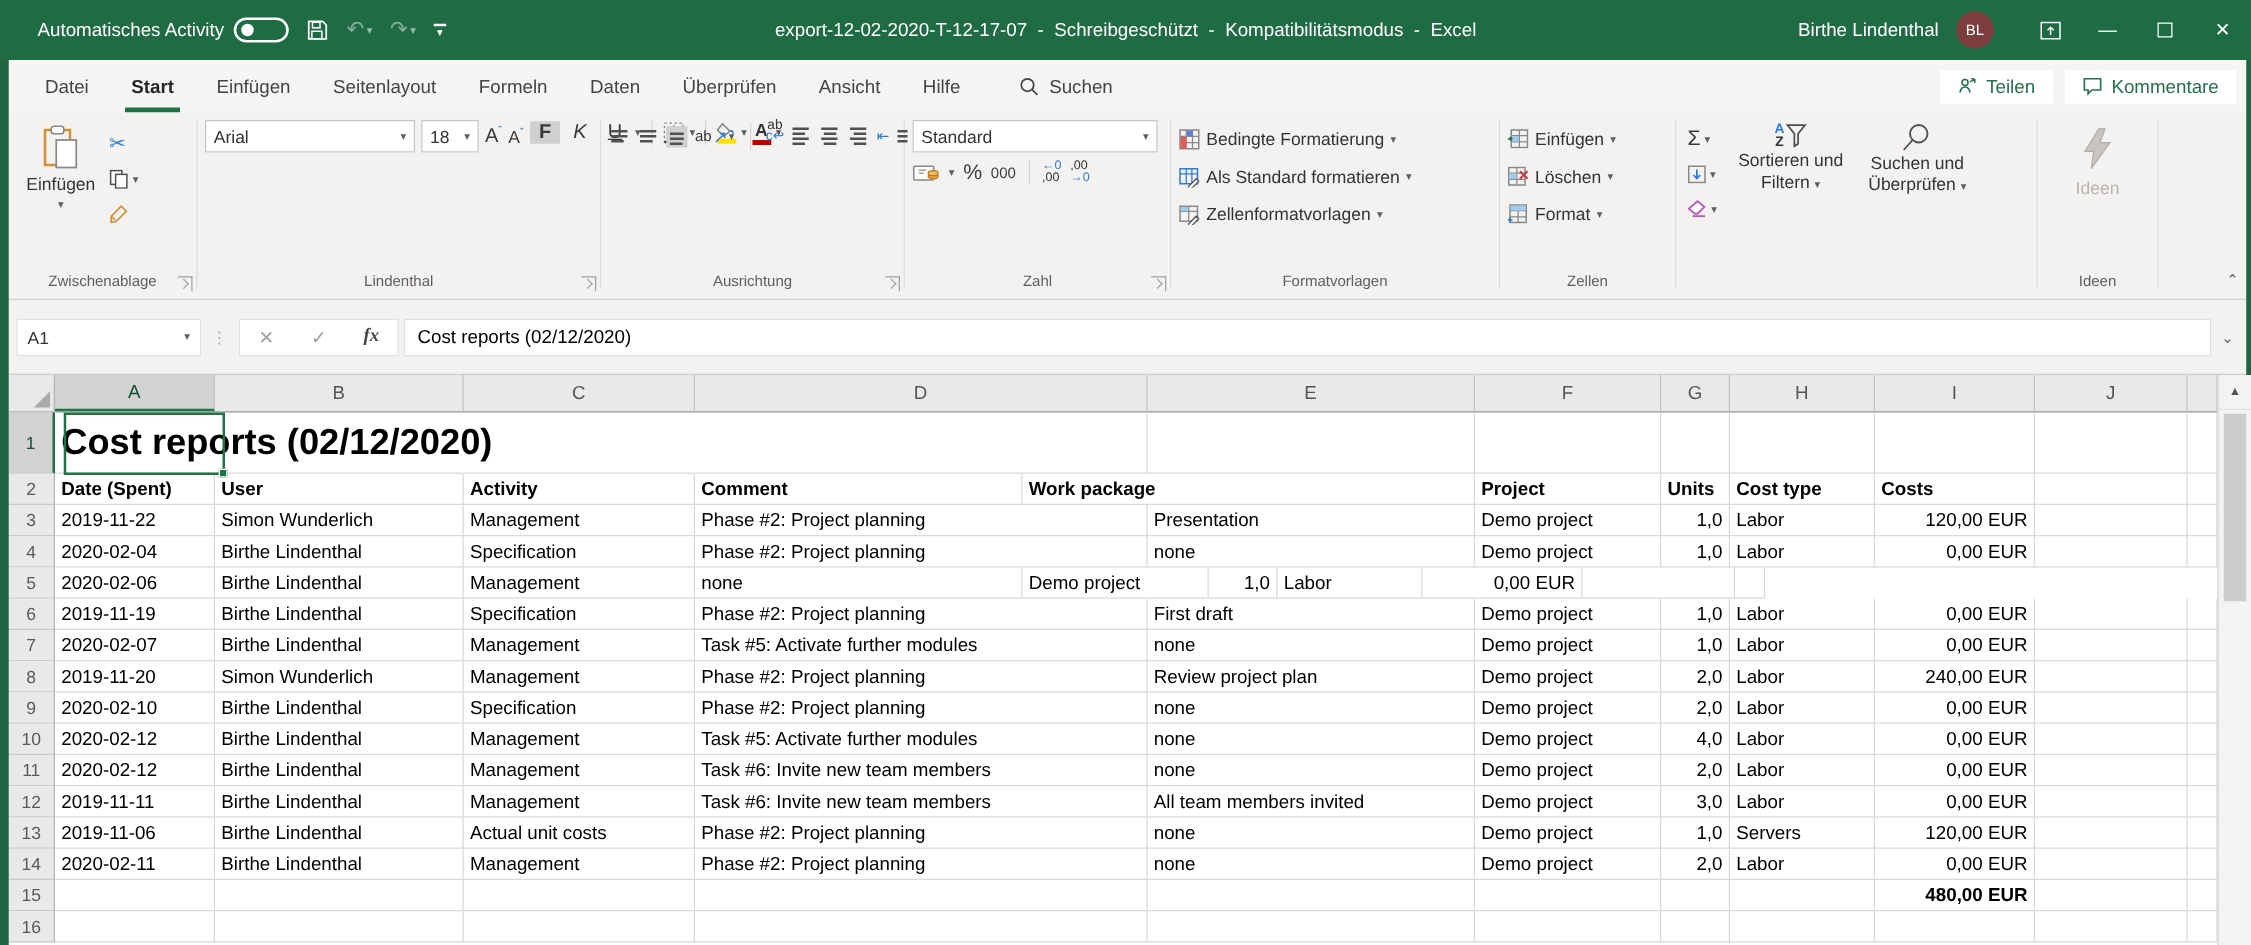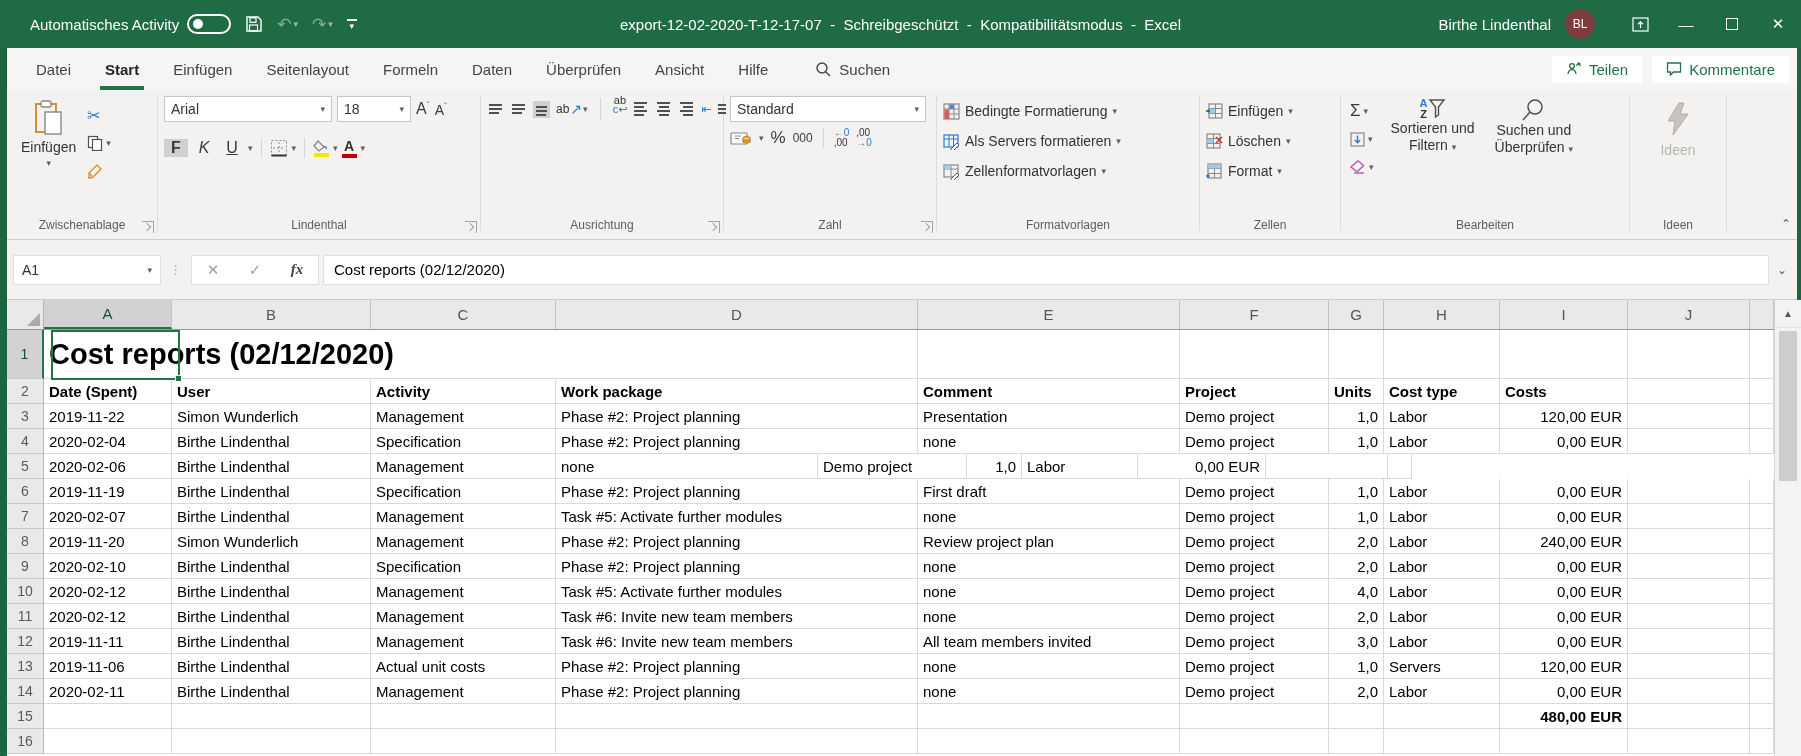--- a/index.html
+++ b/index.html
@@ -223,27 +223,27 @@
               </svg>
             </span>
         </div>
       </div>
       <div class="glabel">Zwischenablage</div>
       <span class="launcher"></span>
     </div>
     <div class="gsep"></div>
 
     <div class="rgroup" style="width:322px">
-      <div class="gbody" style="flex-direction:column;gap:16px">
+      <div class="gbody" style="flex-direction:row;gap:5px">
         <div style="display:flex;gap:5px;align-items:center">
           <div class="combo" style="width:168px">
               <span>Arial</span>
               <span class="dd">▾</span>
             </div>
-          <div class="combo" style="width:74px">
+          <div class="combo" style="width:46px">
               <span>18</span>
               <span class="dd">▾</span>
             </div>
           <span style="font-size:16px">A<sup style="font-size:9px;color:#2b7cd3">ˆ</sup></span>
           <span style="font-size:14px">A<sup style="font-size:9px;color:#2b7cd3">ˇ</sup></span>
         </div>
         <div style="display:flex;gap:4px;align-items:center">
           <span class="letterbtn bold-on">F</span>
           <span class="letterbtn ital">K</span>
           <span class="letterbtn und">U</span>
@@ -391,21 +391,21 @@
             </svg>
           <span>Bedingte Formatierung</span>
             <span class="dd">▾</span>
           </span>
         <span class="menurow">
           <svg width="17" height="17" viewBox="0 0 17 17">
               <rect x="1" y="2" width="14" height="12" fill="none" stroke="#2b7cd3" stroke-width="1.2"></rect>
               <path d="M1 6h14M6 2v12M10.5 2v12" stroke="#2b7cd3" stroke-width="1"></path>
               <path d="M8 16l6-6 2 2-6 6-2.5.5z" fill="#fff" stroke="#505050" stroke-width="1"></path>
             </svg>
-          <span>Als Servers formatieren</span>
+          <span>Als Standard formatieren</span>
             <span class="dd">▾</span>
           </span>
         <span class="menurow">
           <svg width="17" height="17" viewBox="0 0 17 17">
               <rect x="1" y="2" width="14" height="12" fill="none" stroke="#8a8886" stroke-width="1.2"></rect>
               <path d="M1 6h14M8 2v12" stroke="#8a8886" stroke-width="1"></path>
               <rect x="1.5" y="2.5" width="6" height="3.5" fill="#9ecbf0"></rect>
               <path d="M8 16l6-6 2 2-6 6-2.5.5z" fill="#fff" stroke="#505050" stroke-width="1"></path>
             </svg>
           <span>Zellenformatvorlagen</span>
@@ -488,21 +488,20 @@
           <span><span>Sortieren und</span><br><span>Filtern</span> <span class="dd">▾</span></span>
         </div>
         <div class="two-line">
           <svg width="26" height="24" viewBox="0 0 26 24">
               <circle cx="14" cy="9" r="7" fill="none" stroke="#505050" stroke-width="1.5"></circle>
               <path d="M9 14L2 22" stroke="#505050" stroke-width="1.5"></path>
             </svg>
           <span><span>Suchen und</span><br><span>Überprüfen</span> <span class="dd">▾</span></span>
         </div>
       </div>
-      <div class="glabel">Bearbeiten</div>
     </div>
     <div class="gsep"></div>
 
     <div class="rgroup" style="width:96px">
       <div class="gbody" style="justify-content:center;width:100%">
         <div class="ideas-big">
           <svg width="26" height="34" viewBox="0 0 26 34">
               <path d="M14 1L3 19h7l-2 14L23 12h-8l4-11z" fill="#c8c4c0" stroke="#b0aca8"></path>
             </svg>
           <span>Ideen</span>
@@ -562,22 +561,22 @@
           <div class="cell" style="width: 116px;"></div>
           <div class="cell" style="width: 128px;"></div>
           <div class="cell" style="width: 122px;"></div>
           <div class="cell" style="width: 24px;"></div>
         </div>
         <div class="srow" style="height: 25px;">
           <div class="rhdr">2</div>
           <div class="cell b" style="width: 128px;">Date (Spent)</div>
           <div class="cell b" style="width: 199px;">User</div>
           <div class="cell b" style="width: 185px;">Activity</div>
+          <div class="cell b" style="width: 262px;">Comment</div>
           <div class="cell b" style="width: 362px;">Work package</div>
-          <div class="cell b" style="width: 262px;">Comment</div>
           <div class="cell b" style="width: 149px;">Project</div>
           <div class="cell b" style="width: 55px;">Units</div>
           <div class="cell b" style="width: 116px;">Cost type</div>
           <div class="cell b" style="width: 128px;">Costs</div>
           <div class="cell b" style="width: 122px;"></div>
           <div class="cell" style="width: 24px;"></div>
         </div>
         <div class="srow" style="height: 25px;">
           <div class="rhdr">3</div>
           <div class="cell" style="width: 128px;">2019-11-22</div>

